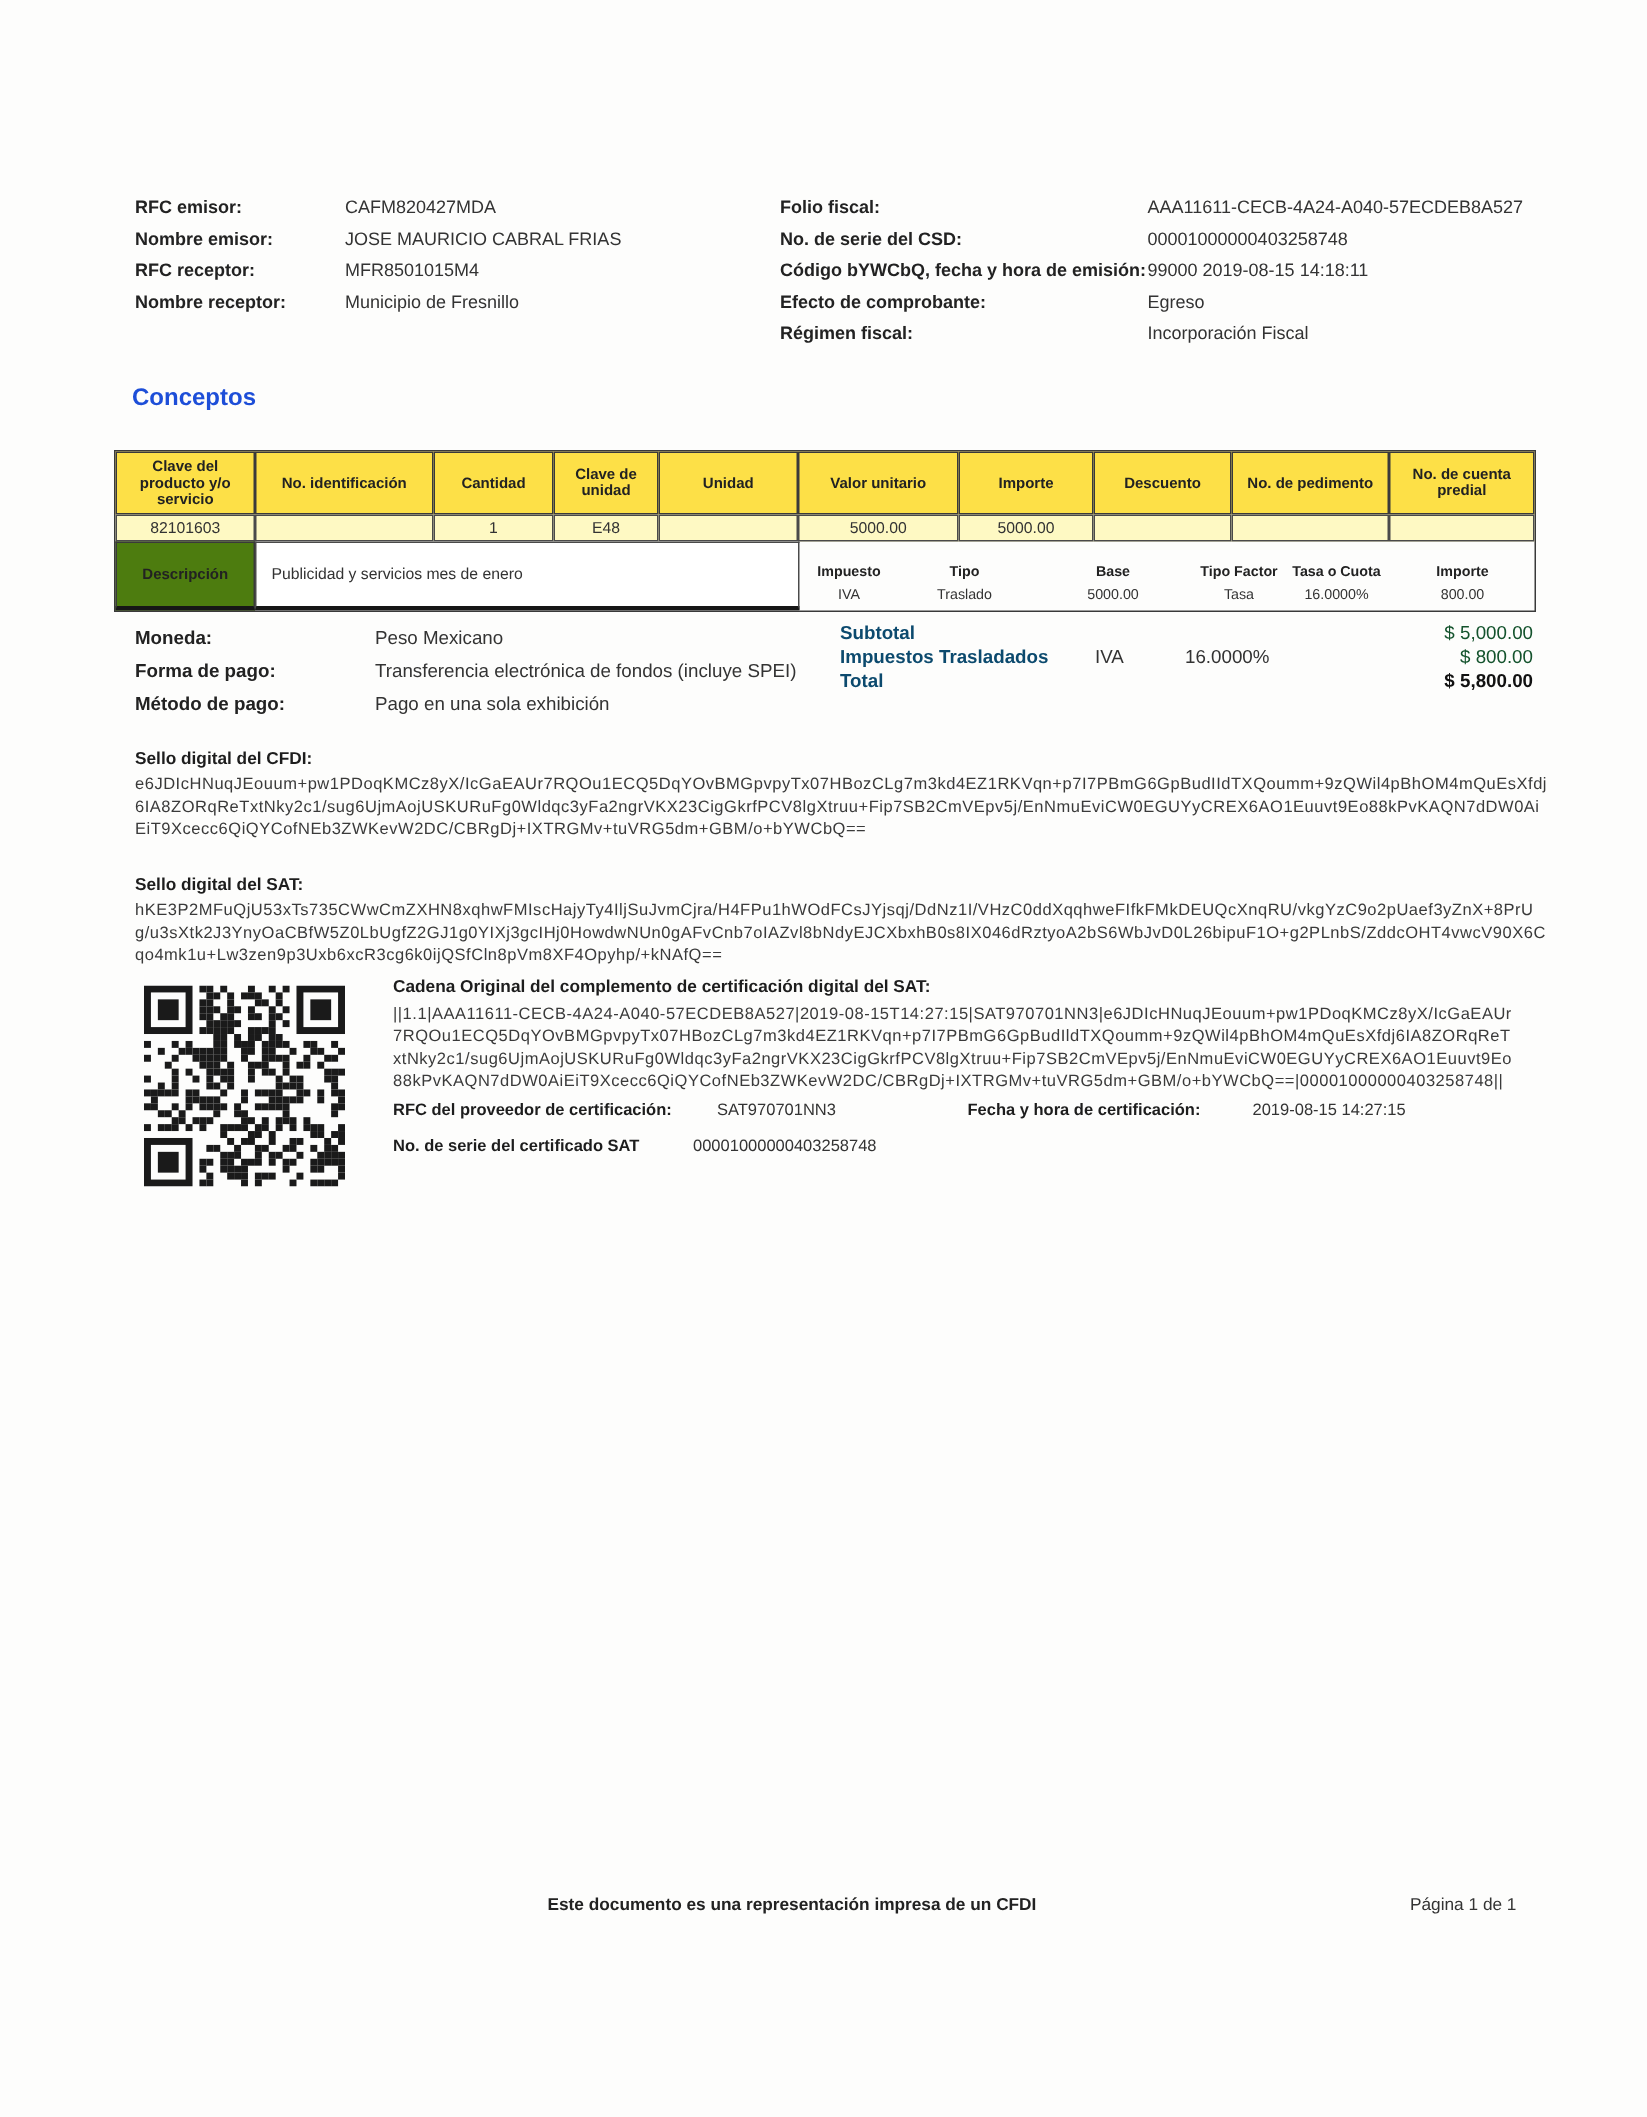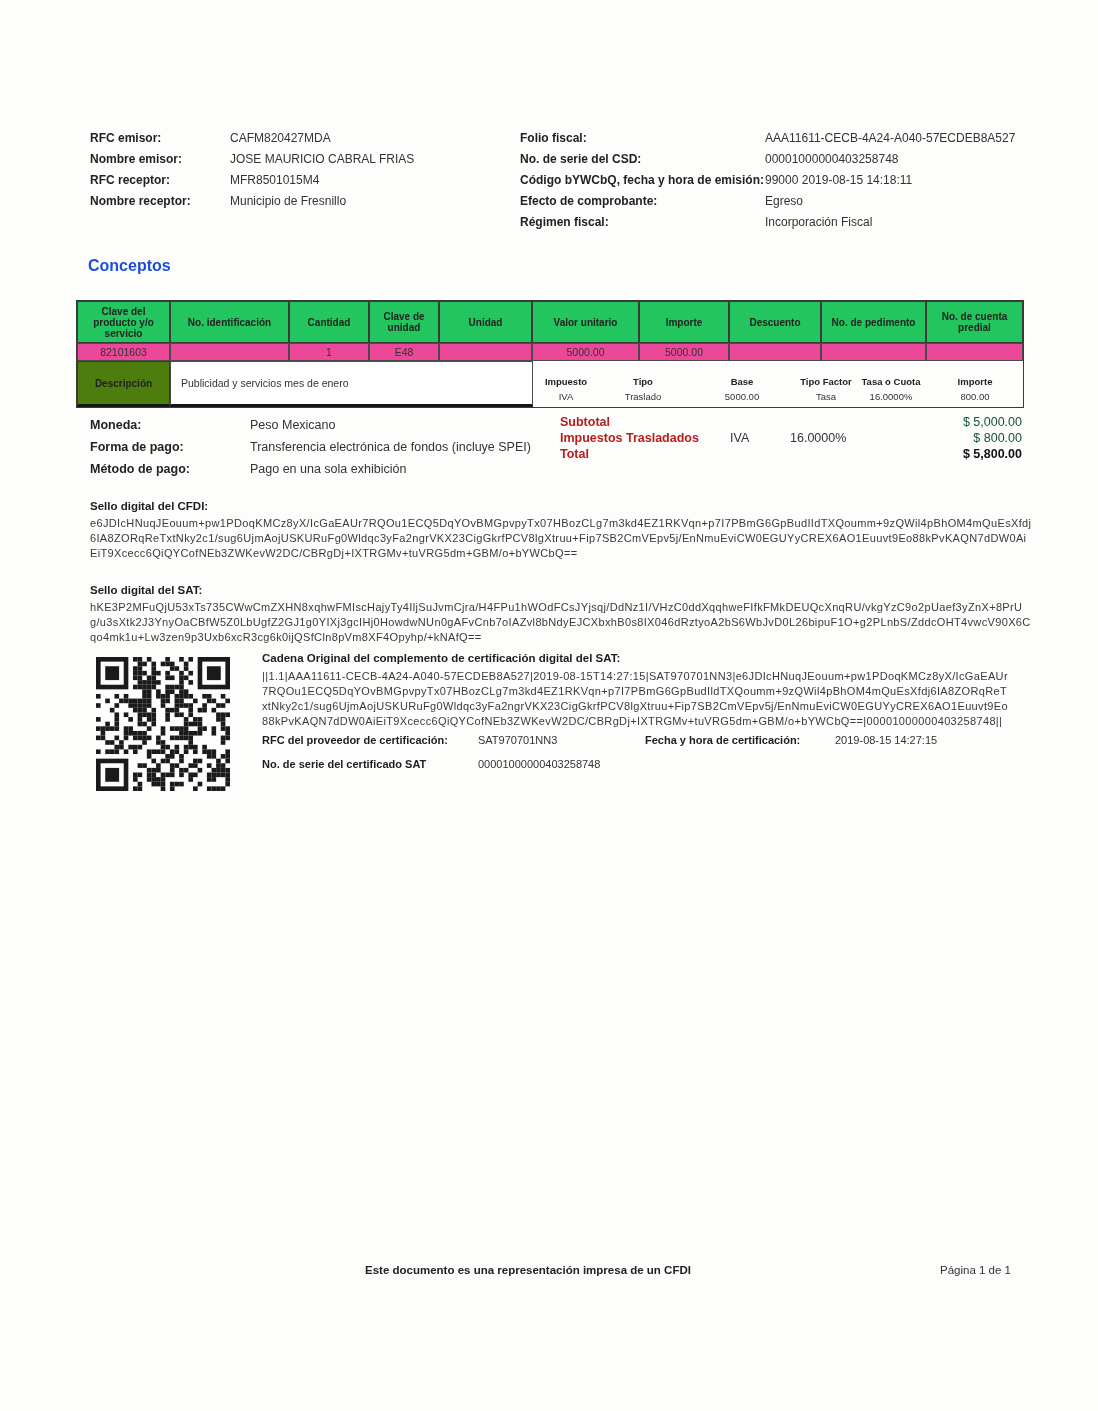--- a/index.html
+++ b/index.html
@@ -23,28 +23,28 @@
   .hdr-value { color:#333; }
   .hdr-left { width:430px; }
   .hdr-right { width:510px; }
   .hdr-wrap { display:flex; }
 
   
   .section-title { font-size:16px; font-weight:bold; color:#1d4ed8; }
   .tbl { width:948px; border:1px solid #3a3a3a; }
   .tbl-head { display:grid; grid-template-columns:93px 119px 80px 70px 93px 107px 90px 92px 105px 97px; }
   .th {
-    background:#22c55e; border:1px solid #3a3a3a;
+    background:#fde047; border:1px solid #3a3a3a;
     font-size:10px; font-weight:bold; color:#222;
     display:flex; align-items:center; justify-content:center; text-align:center;
     min-height:42px; padding:2px 3px;
   }
   .tbl-row { display:grid; grid-template-columns:93px 119px 80px 70px 93px 107px 90px 92px 105px 97px; }
   .td {
-    border:1px solid #4a4a4a; background:#ec4899;
+    border:1px solid #4a4a4a; background:#fef9c3;
     font-size:10.5px; color:#333; text-align:center; padding:2px 3px; min-height:15px;
   }
   .desc-band { display:grid; grid-template-columns:93px 363px 490px; }
   .desc-label-cell {
     background:#4d7c0f; border:1px solid #3a3a3a; border-bottom:3px solid #161616;
     font-size:10px; font-weight:bold; color:#222;
     display:flex; align-items:center; justify-content:center;
     min-height:46px;
   }
   .desc-text-cell {
@@ -55,21 +55,21 @@
   .tax-grid { display:grid; grid-template-columns:66px 88px 110px 58px 72px 96px; }
   .tax-th { font-size:9.5px; font-weight:bold; color:#222; text-align:center; padding:1px 2px; line-height:11px; display:flex; align-items:flex-end; justify-content:center; min-height:24px; }
   .tax-td { font-size:9.5px; color:#333; text-align:center; padding:3px 2px; }
 
   
   .pay-row { display:flex; font-size:12.5px; line-height:22px; }
   .pay-label { font-weight:bold; width:160px; color:#222; }
   .pay-value { color:#333; }
   .totals { width:462px; font-size:12.5px; line-height:16px; }
   .tot-row { display:flex; margin-bottom:0; }
-  .tot-label { font-weight:bold; color:#b91c1c; width:170px; }
+  .tot-label { font-weight:bold; color:#0c4a6e; width:170px; }
   .tot-mid { color:#333; width:60px; }
   .tot-rate { color:#333; flex:1; }
   .tot-amount { margin-left:auto; text-align:right; color:#14532d; white-space:nowrap; }
   .tot-amount.bold { font-weight:bold; color:#111; }
 
   
   .sello-title { font-size:11.5px; font-weight:bold; color:#1d1d1d; margin-bottom:4px; }
   .sello-text {
     width:942px; font-size:11px; letter-spacing:0.35px; line-height:15px;
     color:#3a3a3a; word-break:break-all;
@@ -565,20 +565,20 @@
     <div class="cadena-text">||1.1|AAA11611-CECB-4A24-A040-57ECDEB8A527|2019-08-15T14:27:15|SAT970701NN3|e6JDIcHNuqJEouum+pw1PDoqKMCz8yX/IcGaEAUr7RQOu1ECQ5DqYOvBMGpvpyTx07HBozCLg7m3kd4EZ1RKVqn+p7I7PBmG6GpBudIldTXQoumm+9zQWil4pBhOM4mQuEsXfdj6IA8ZORqReTxtNky2c1/sug6UjmAojUSKURuFg0Wldqc3yFa2ngrVKX23CigGkrfPCV8lgXtruu+Fip7SB2CmVEpv5j/EnNmuEviCW0EGUYyCREX6AO1Euuvt9Eo88kPvKAQN7dDW0AiEiT9Xcecc6QiQYCofNEb3ZWKevW2DC/CBRgDj+IXTRGMv+tuVRG5dm+GBM/o+bYWCbQ==|00001000000403258748||</div>
   </div>
 
   <div class="abs cert-row" style="left:262px; top:733px; width:790px;">
     <span class="cert-label" style="width:216px;">RFC del proveedor de certificación:</span>
     <span class="cert-val" style="width:167px;">SAT970701NN3</span>
     <span class="cert-label" style="width:190px;">Fecha y hora de certificación:</span>
     <span class="cert-val">2019-08-15 14:27:15</span>
   </div>
   <div class="abs cert-row" style="left:262px; top:757px; width:790px;">
-    <span class="cert-label" style="width:216px;">No. de serie del certificado SAT</span>
+    <span class="cert-label" style="width:200px;">No. de serie del certificado SAT</span>
     <span class="cert-val">00001000000403258748</span>
   </div>
 
   <div class="abs footer-notice" style="left:365px; top:1264px;">Este documento es una representación impresa de un CFDI</div>
   <div class="abs footer-page" style="left:940px; top:1264px;">Página 1 de 1</div>
 
 </div>
 
 </body></html>

